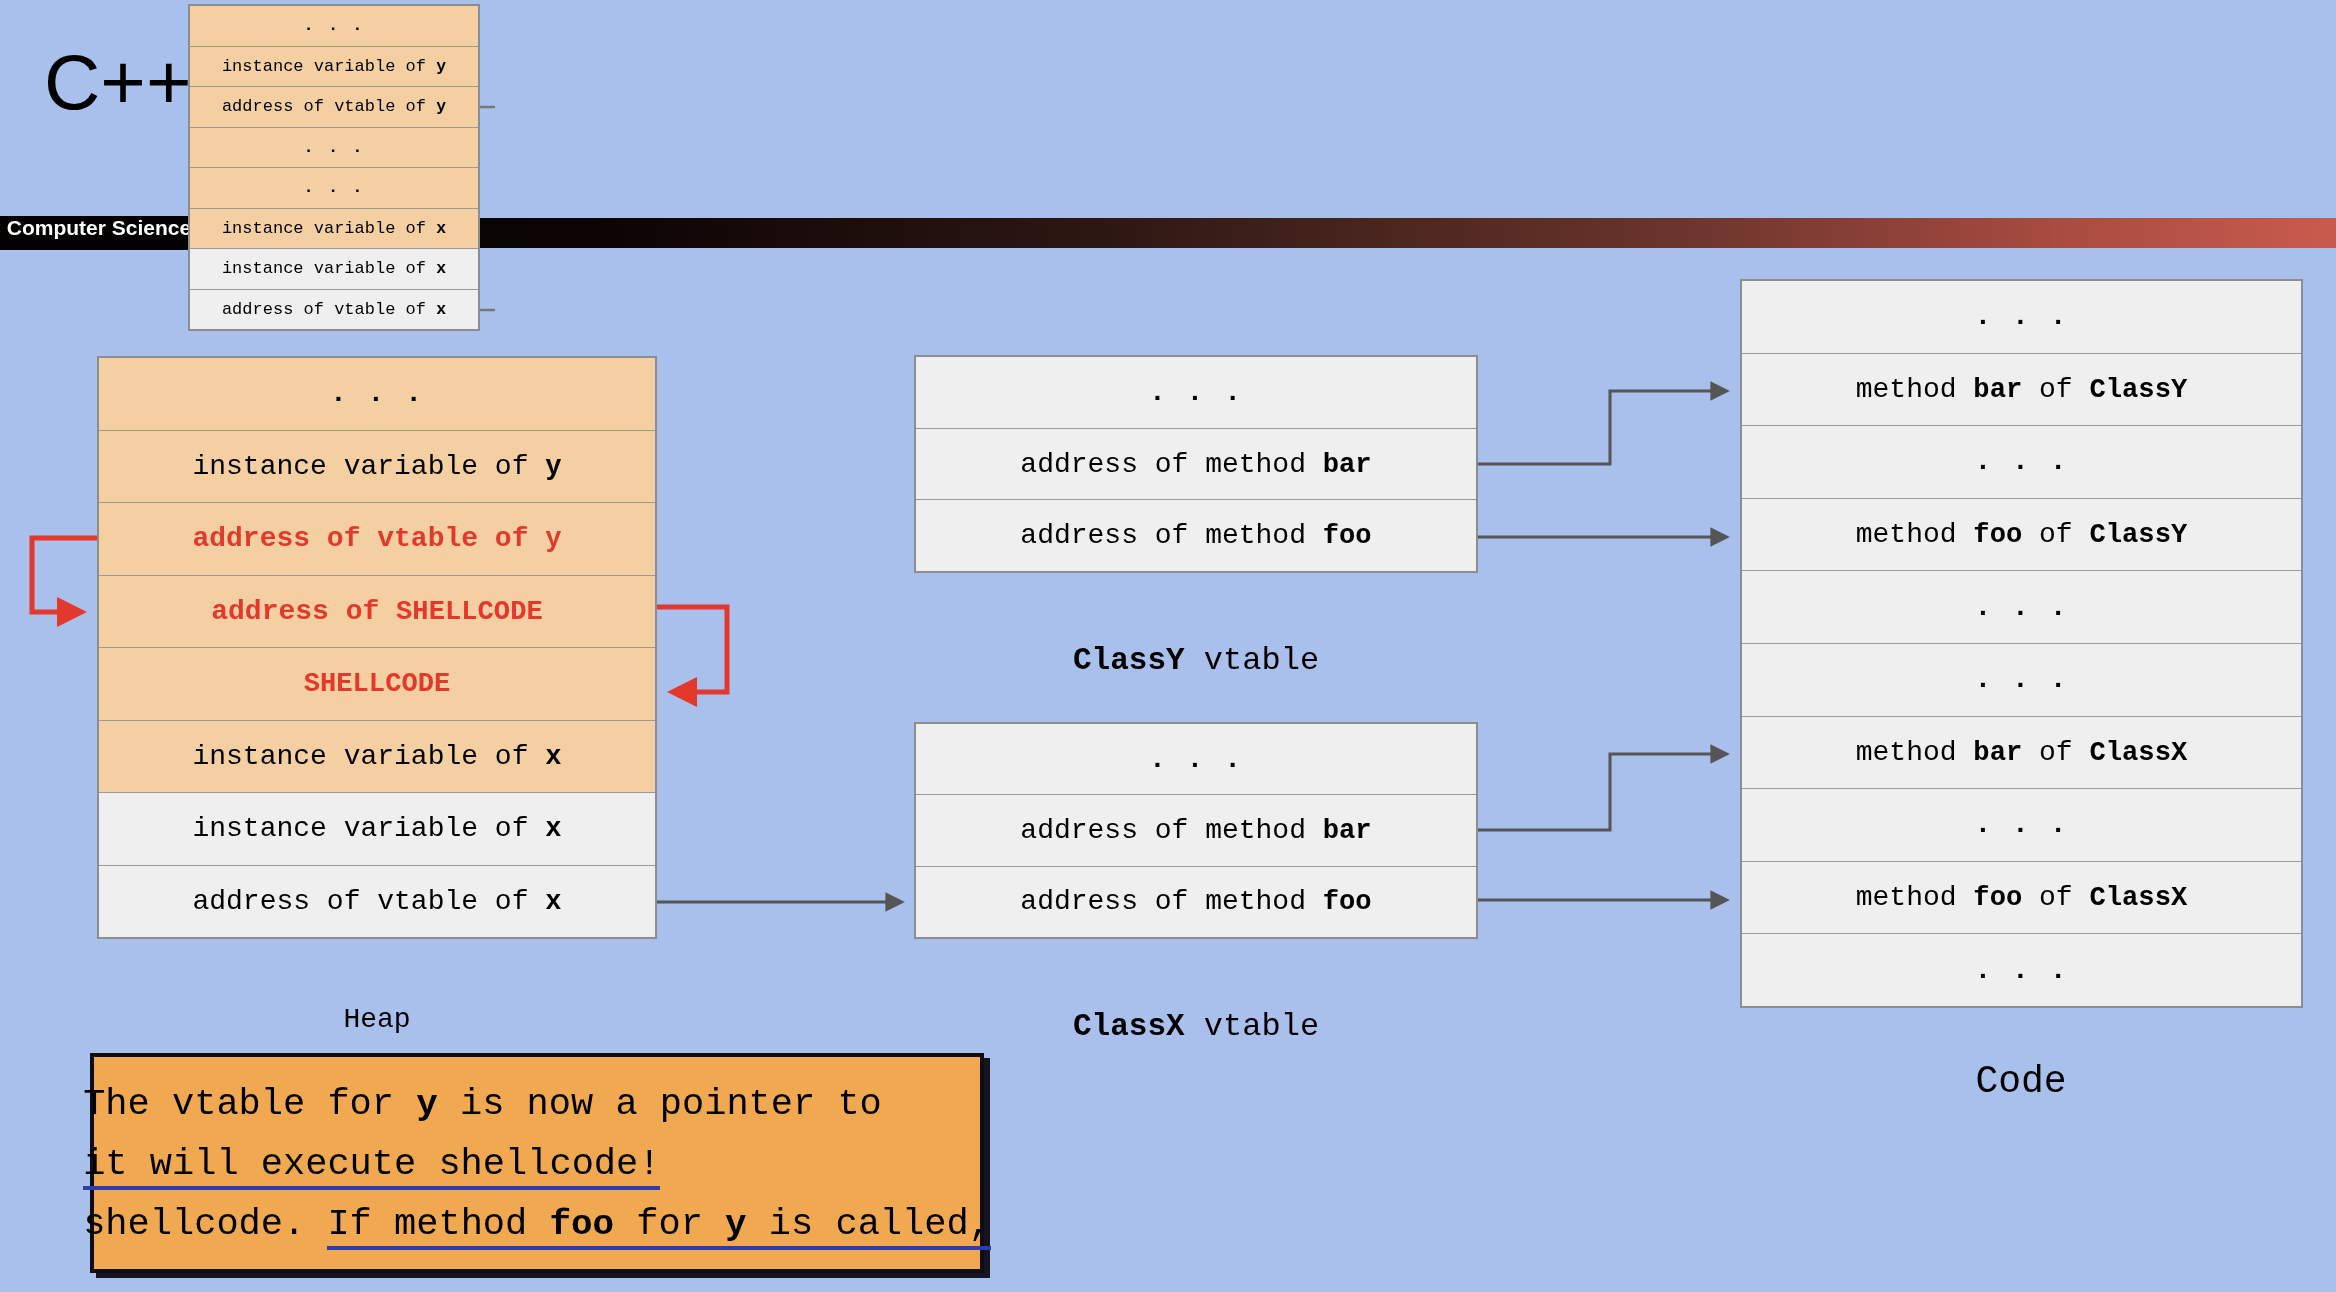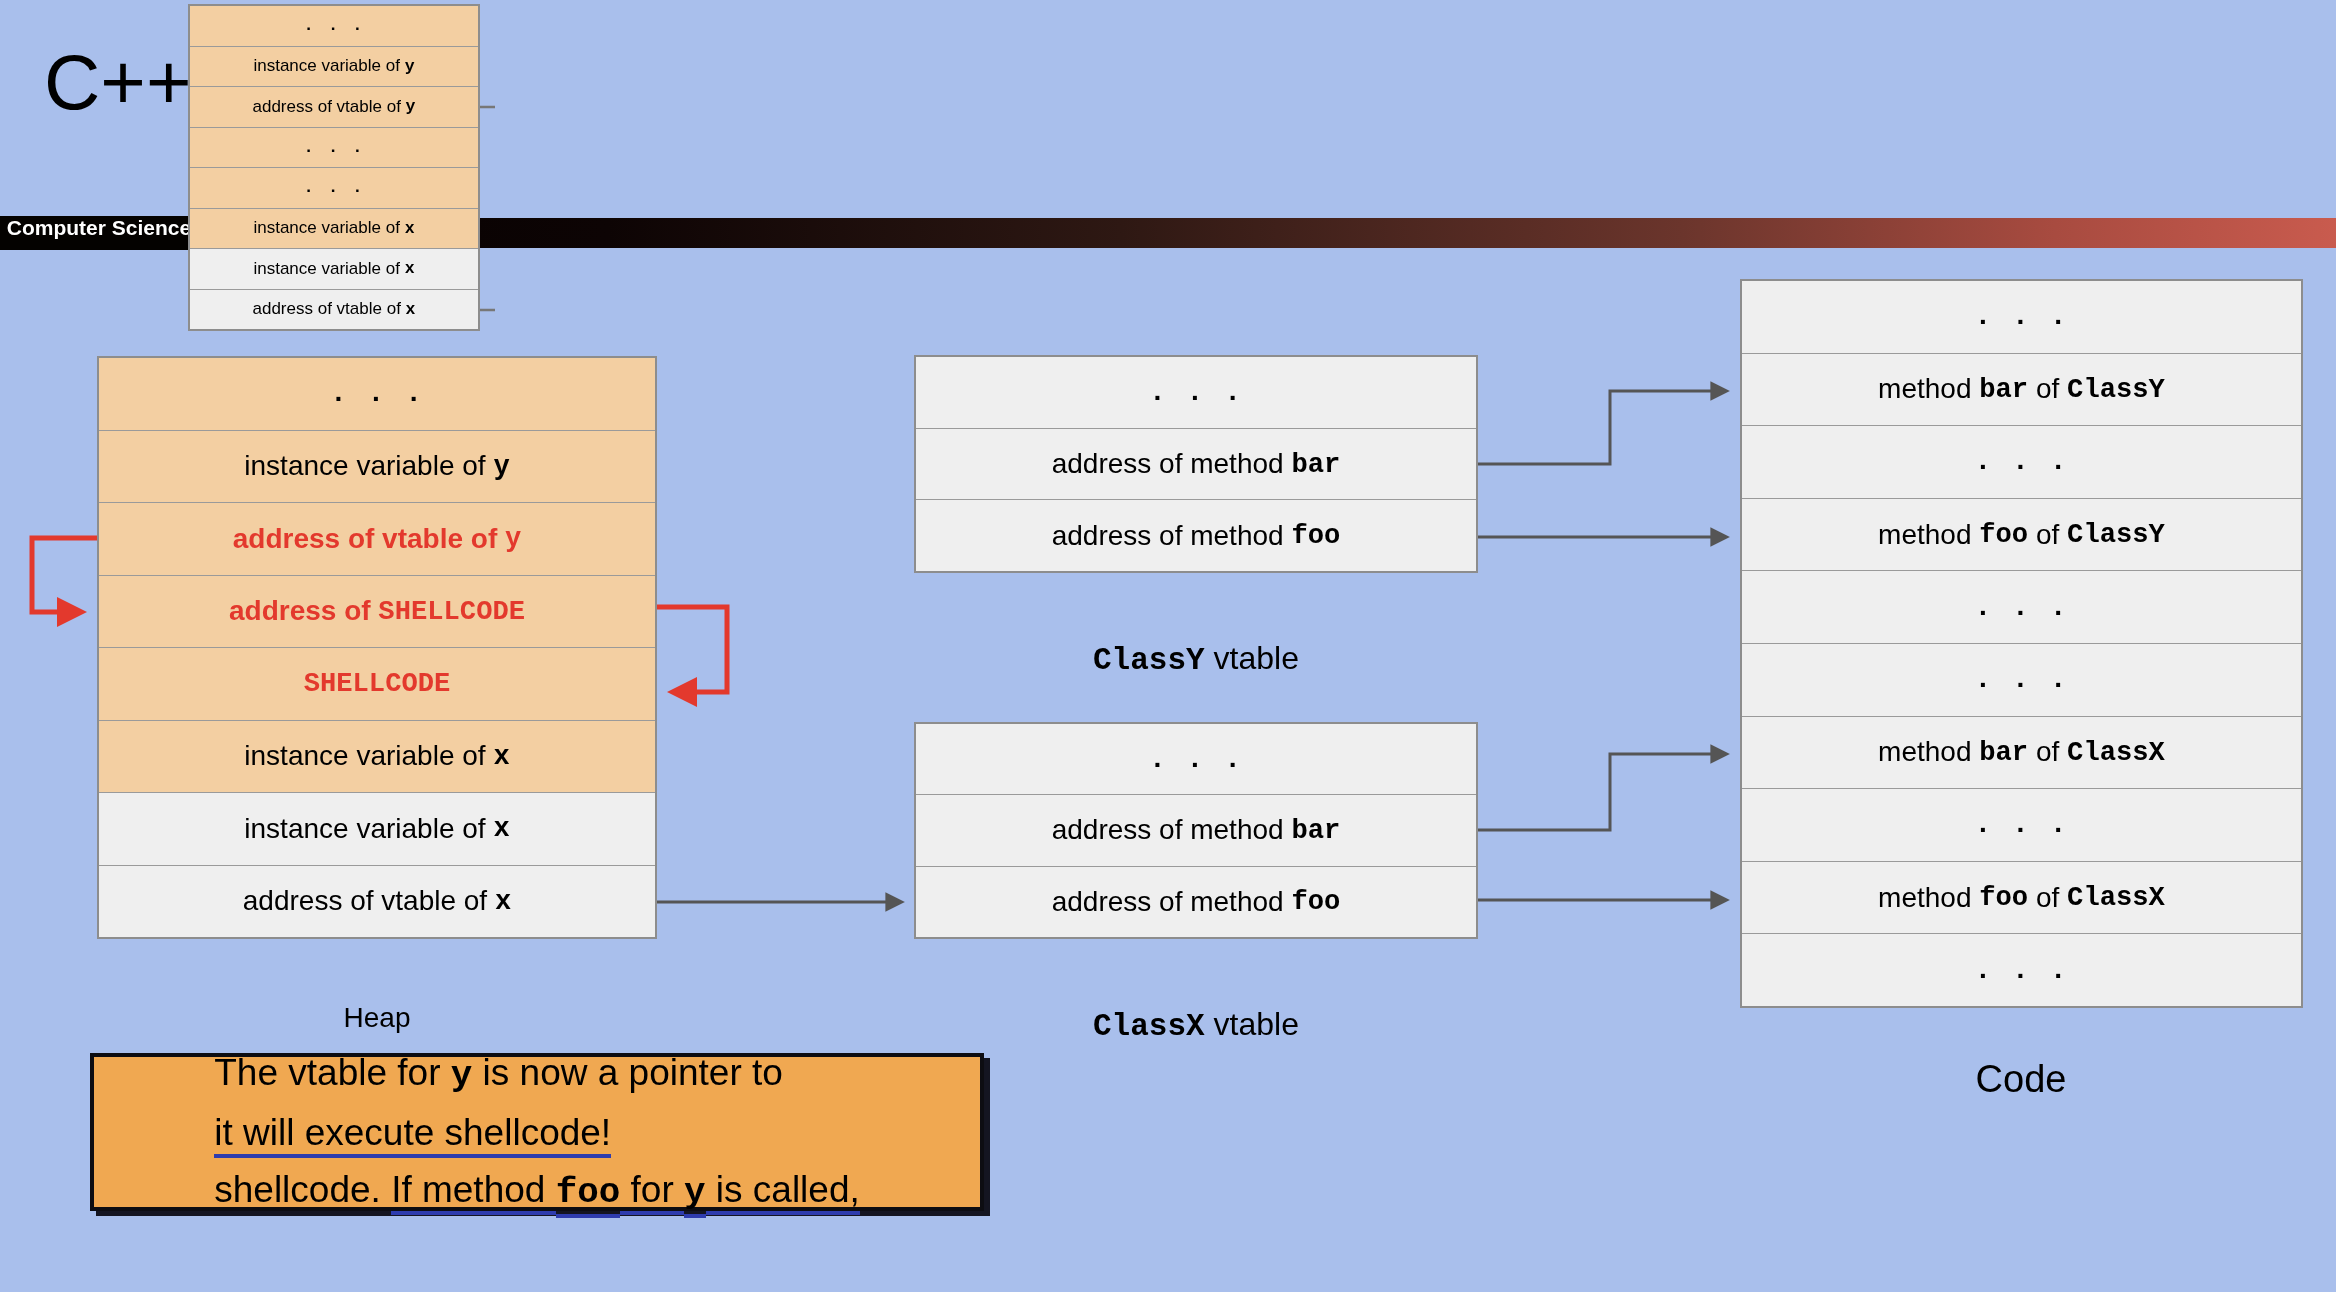--- a/index.html
+++ b/index.html
@@ -20,27 +20,27 @@
 
   .mtable{position:absolute;z-index:3;border:2px solid var(--table-border);box-sizing:border-box;
     display:flex;flex-direction:column;}
   .mrow{flex:1;display:flex;align-items:center;justify-content:center;box-sizing:border-box;
     border-top:1.5px solid var(--cell-border);white-space:pre;}
   .mrow:first-child{border-top:none;}
   .bg-o{background:var(--cell-orange);}
   .bg-g{background:var(--cell-gray);}
   .row-red{color:var(--red);}
   .row-red .f-s{font-weight:700;}
-  .f-s{font-family:Liberation Sans, sans-serif;}
+  .f-s{font-family:Liberation Mono, monospace;}
   .f-m{font-family:"Liberation Mono",monospace;font-weight:700;font-size:.97em;}
   .dots{font-family:"Liberation Mono",monospace;font-weight:700;letter-spacing:2px;}
 
   .dlabel{position:absolute;z-index:3;transform:translateX(-50%);white-space:pre;color:#000;margin-top:42px;}
 
-  .notebox{position:absolute;left:90px;top:1053px;width:894px;height:158px;z-index:3;
+  .notebox{position:absolute;left:90px;top:1053px;width:894px;height:220px;z-index:3;
     background:var(--note-fill);border:4px solid #0d0d12;box-sizing:border-box;
     box-shadow:6px 5px 0 rgba(12,12,22,.95);
     display:flex;flex-direction:column;align-items:center;justify-content:center;}
   .noteline{font-size:37px;line-height:57px;white-space:pre;}
   .u{border-bottom:4px solid var(--navy);padding-bottom:1px;}
 
   #arrows{position:absolute;left:0;top:0;z-index:4;pointer-events:none;}
 </style>
 </head>
 <body>

